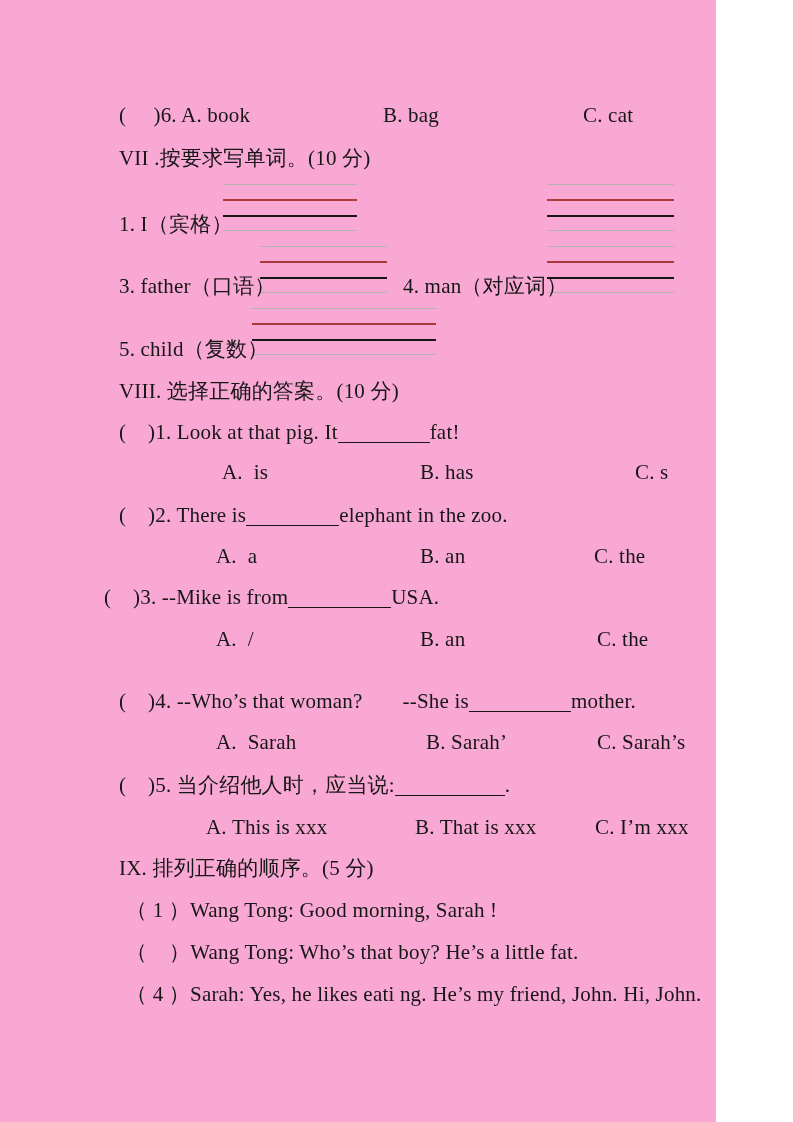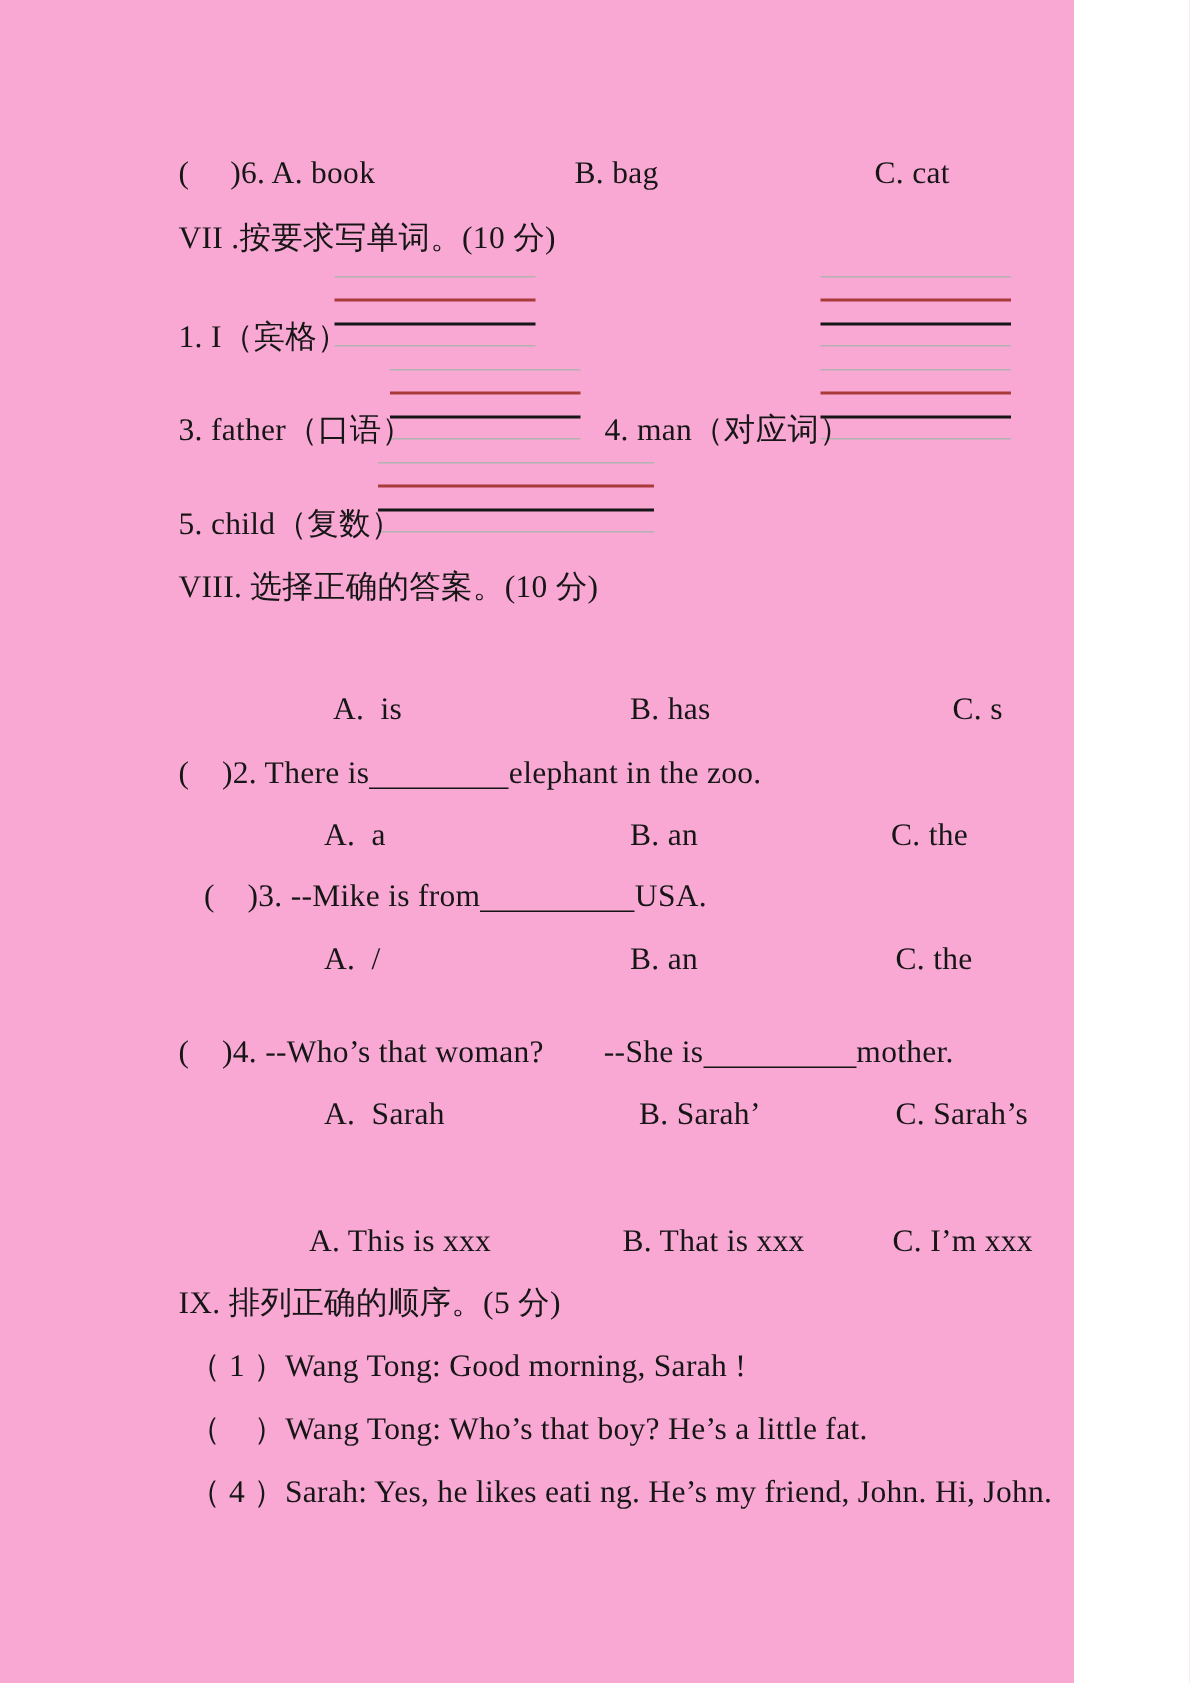--- a/index.html
+++ b/index.html
@@ -75,39 +75,41 @@
     <div class="ln g2"></div>
   </div>
 
   <div class="row" style="left:119px;top:211px;">1. I（宾格）</div>
   <div class="row" style="left:119px;top:273px;">3. father（口语）</div>
   <div class="row" style="left:403px;top:273px;">4. man（对应词）</div>
   <div class="row" style="left:119px;top:336px;">5. child（复数）</div>
 
   <div class="row" style="left:119px;top:378px;">VIII. 选择正确的答案。(10 分)</div>
 
+  <div class="row" style="left:119px;top:419px;"><span>(    )1. Look at that pig. It</span><span class="blank" style="width:92px;"></span><span>fat!</span></div>
   <div class="row" style="left:222px;top:459px;">A.  is</div>
   <div class="row" style="left:420px;top:459px;">B. has</div>
   <div class="row" style="left:591px;top:459px;margin-left:44px;">C. s</div>
 
   <div class="row" style="left:119px;top:502px;"><span>(    )2. There is</span><span class="blank" style="width:93px;"></span><span>elephant in the zoo.</span></div>
   <div class="row" style="left:216px;top:543px;">A.  a</div>
   <div class="row" style="left:420px;top:543px;">B. an</div>
   <div class="row" style="left:594px;top:543px;">C. the</div>
 
-  <div class="row" style="left:136px;top:584px;"><span>(    )3. --Mike is from</span><span class="blank" style="width:103px;"></span><span>USA.</span></div>
+  <div class="row" style="left:104px;top:584px;"><span>(    )3. --Mike is from</span><span class="blank" style="width:103px;"></span><span>USA.</span></div>
   <div class="row" style="left:216px;top:626px;">A.  /</div>
   <div class="row" style="left:420px;top:626px;">B. an</div>
   <div class="row" style="left:597px;top:626px;">C. the</div>
 
   <div class="row" style="left:119px;top:688px;"><span>(    )4. --Who’s that woman?</span><span class="gap" style="width:40px;"></span><span>--She is</span><span class="blank" style="width:102px;"></span><span>mother.</span></div>
   <div class="row" style="left:216px;top:729px;">A.  Sarah</div>
   <div class="row" style="left:426px;top:729px;">B. Sarah’</div>
   <div class="row" style="left:597px;top:729px;">C. Sarah’s</div>
 
+  <div class="row" style="left:119px;top:772px;"><span>(    )5. 当介绍他人时，应当说:</span><span class="blank" style="width:110px;"></span><span>.</span></div>
   <div class="row" style="left:206px;top:814px;">A. This is xxx</div>
   <div class="row" style="left:415px;top:814px;">B. That is xxx</div>
   <div class="row" style="left:595px;top:814px;">C. I’m xxx</div>
 
   <div class="row" style="left:119px;top:855px;">IX. 排列正确的顺序。(5 分)</div>
   <div class="row" style="left:126px;top:897px;">（ 1 ）Wang Tong: Good morning, Sarah !</div>
   <div class="row" style="left:126px;top:939px;">（    ）Wang Tong: Who’s that boy? He’s a little fat.</div>
   <div class="row" style="left:126px;top:981px;">（ 4 ）Sarah: Yes, he likes eati ng. He’s my friend, John. Hi, John.</div>
 
 </div>

